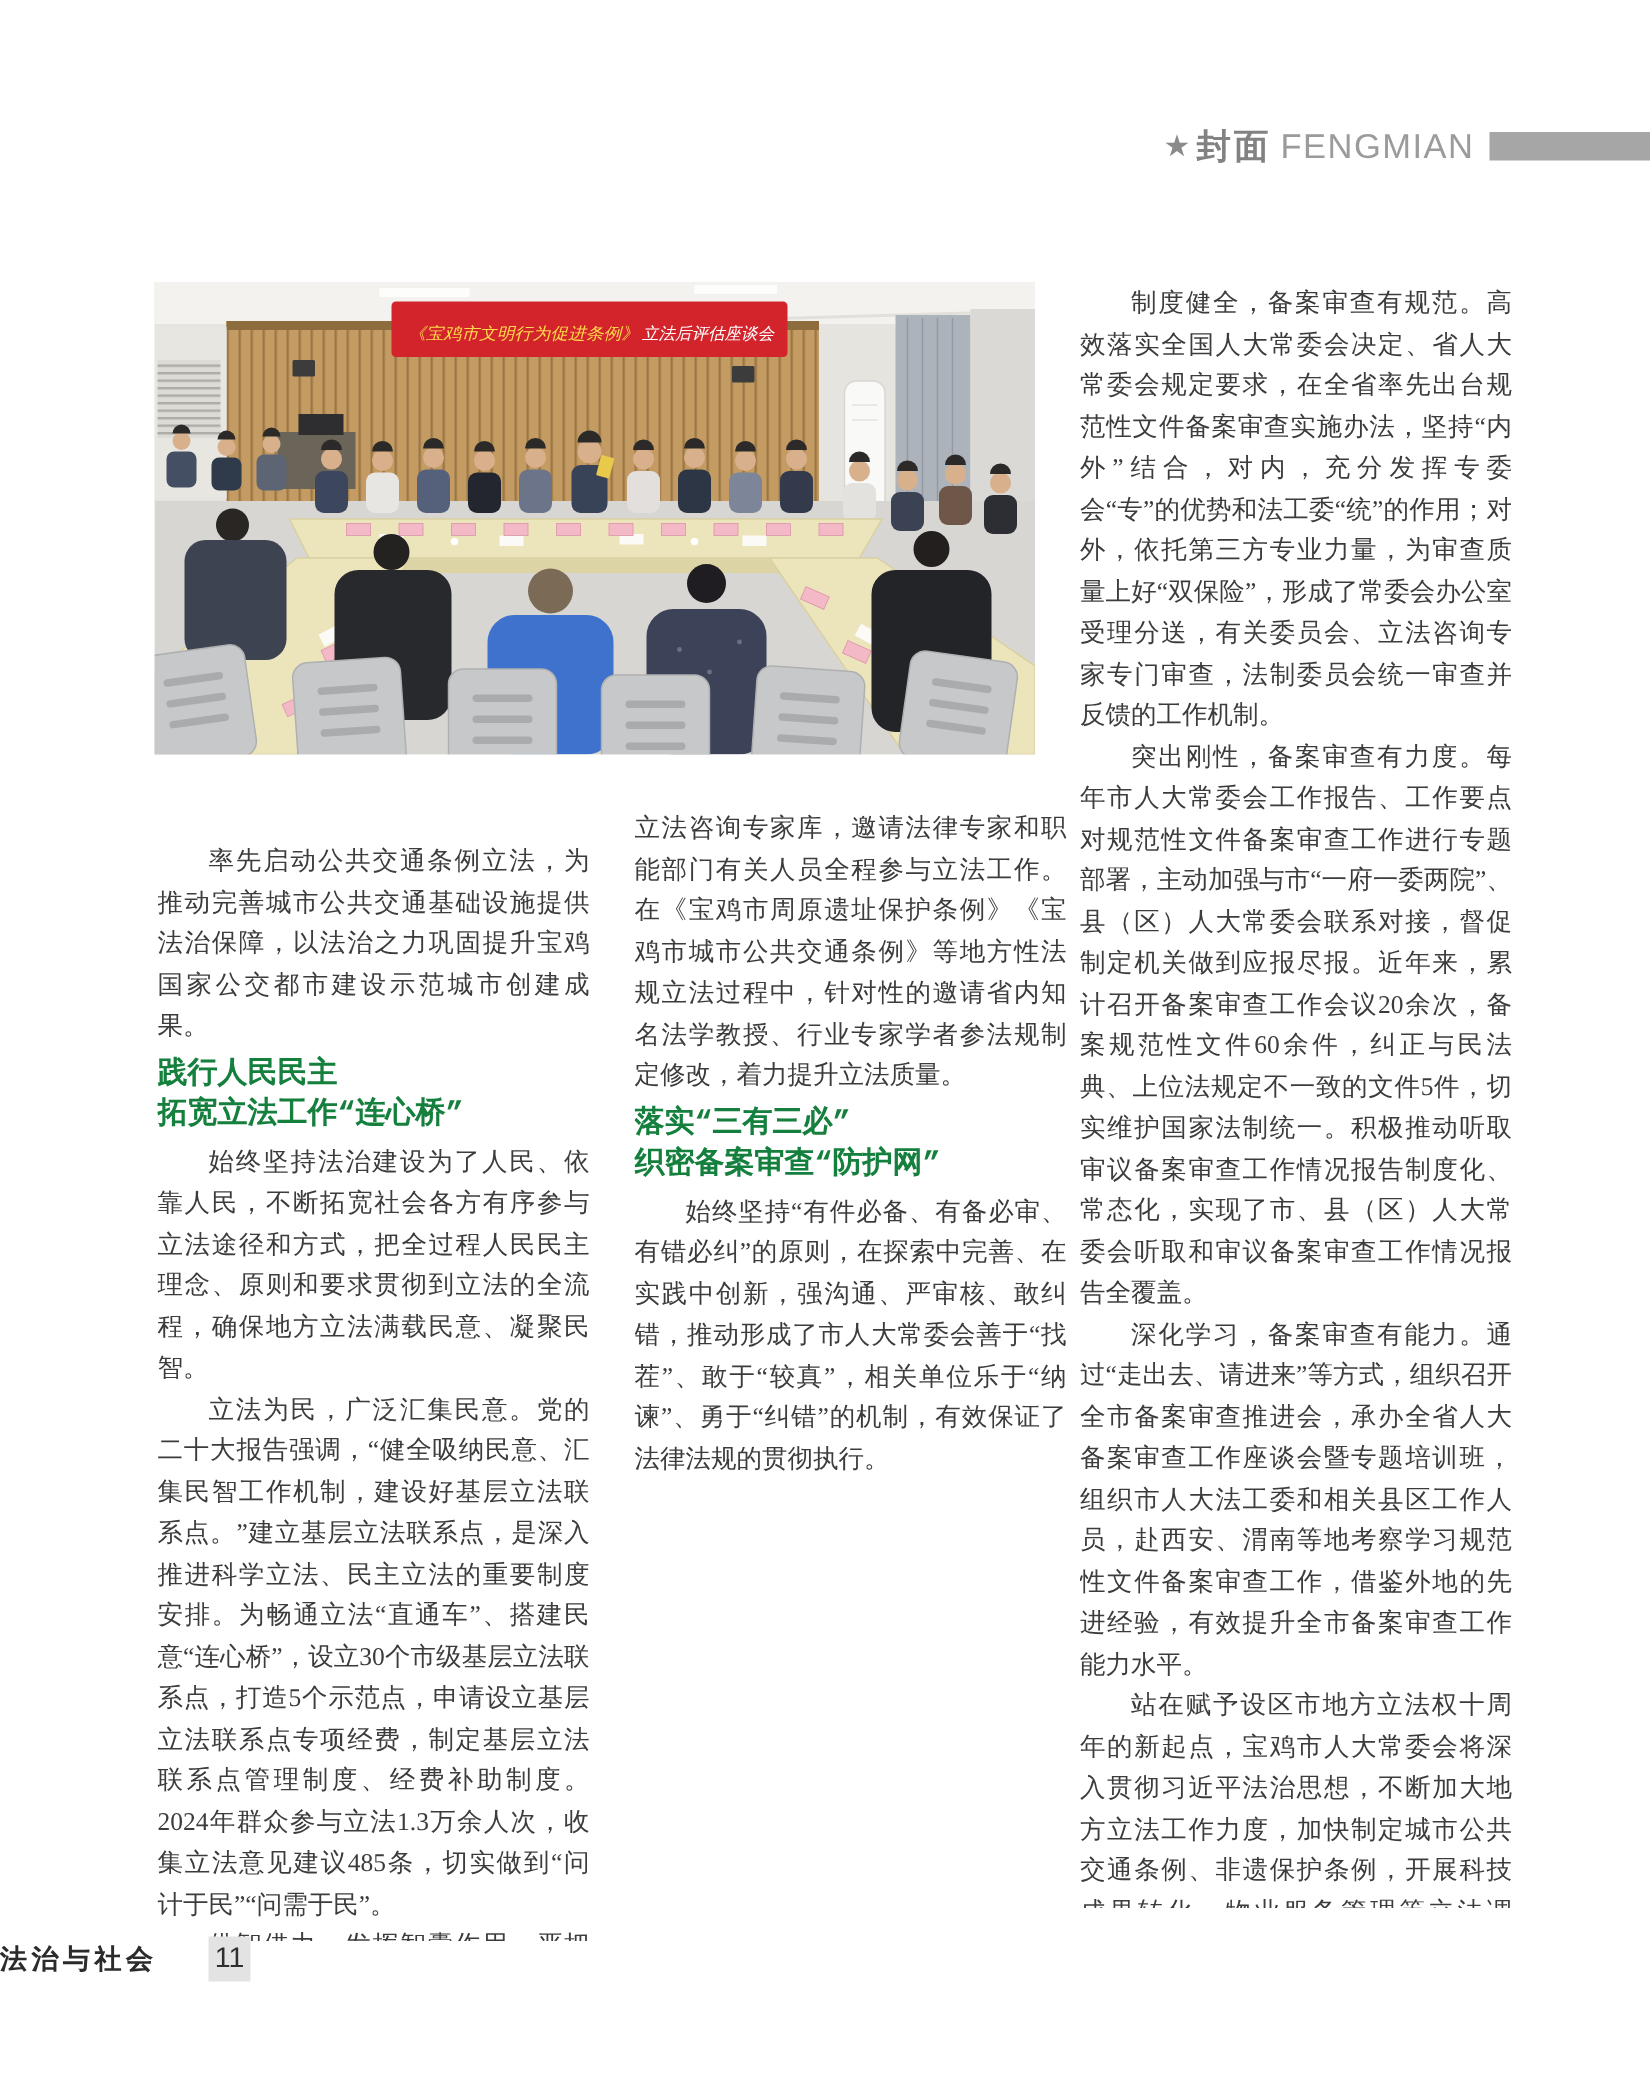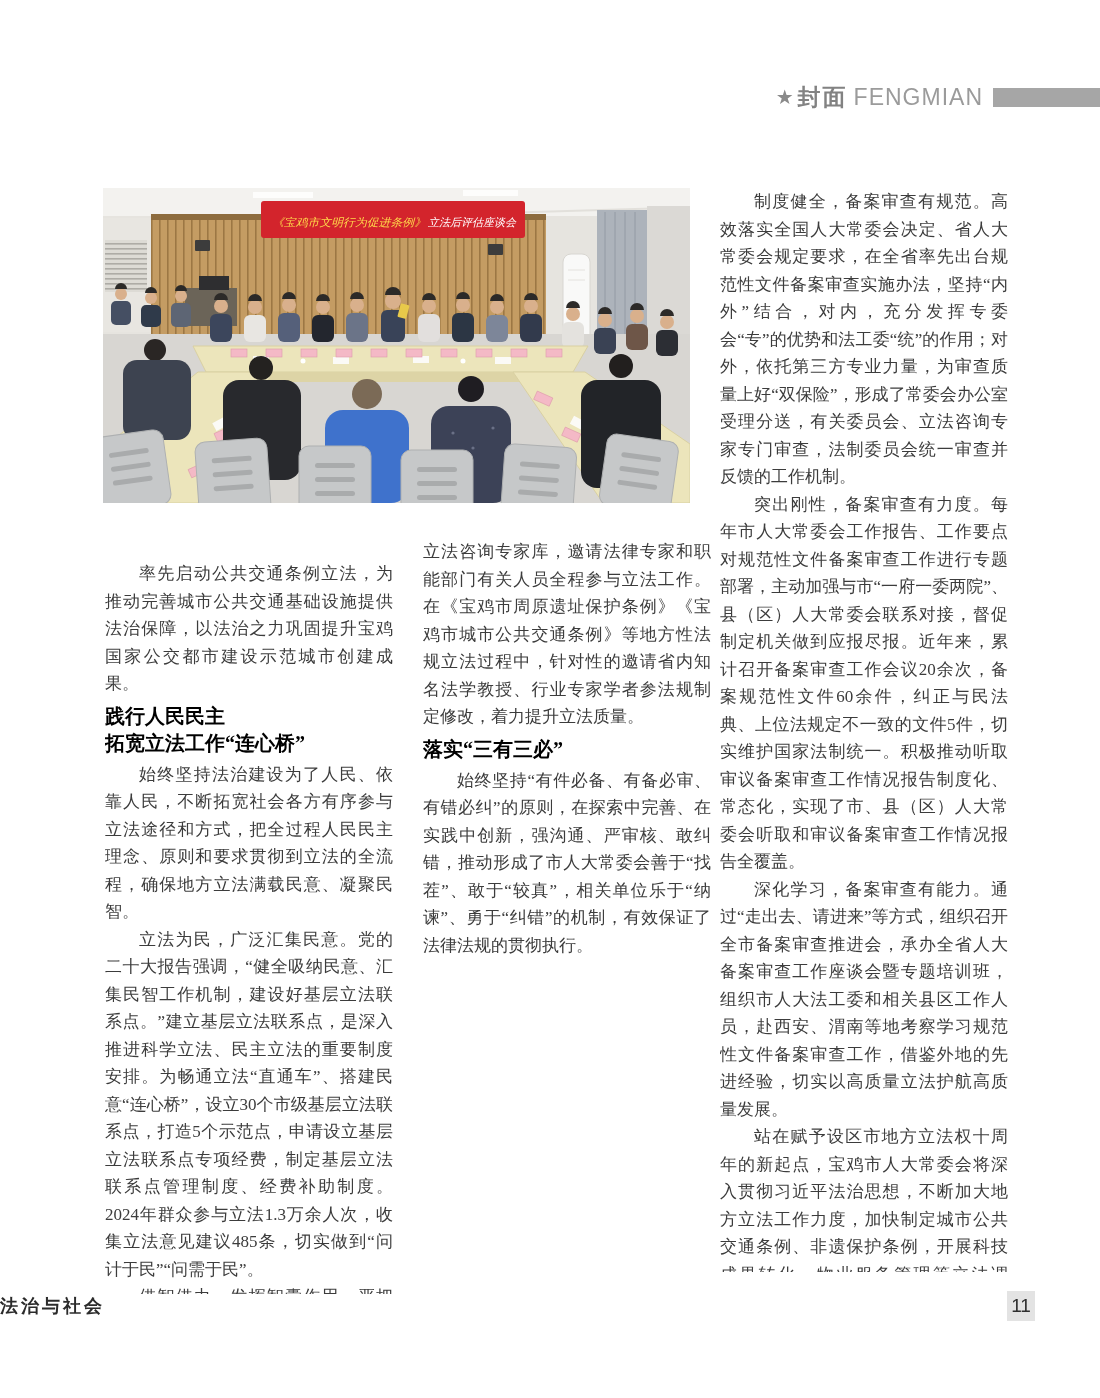--- a/index.html
+++ b/index.html
@@ -28,32 +28,32 @@
   }
   
   .col{
     position:absolute;width:288px;
     font-size:17px;line-height:27.5px;color:#3c3c3c;
     text-align:justify;
   }
   .col p{margin:0;padding:0;}
   .indent{text-indent:2em;}
   .sub-heading{
-    font-family:Liberation Serif, serif;
-    color:#000000;font-size:20px;line-height:27px;font-weight:600;
+    font-family:Liberation Mono, monospace;
+    color:#15803d;font-size:20px;line-height:27px;font-weight:600;
     margin:5px 0 4px 0;text-align:left;
   }
   .sub-heading span{display:block;}
   #col1{left:105px;top:560px;height:734px;overflow:hidden;}
   #col2{left:423px;top:538px;height:734px;overflow:hidden;}
   #col3{left:720px;top:188px;height:1084px;overflow:hidden;}
   
   .footer{
     position:absolute;top:1290px;left:0;right:65px;height:32px;
-    display:flex;align-items:center;justify-content:space-between;
+    display:flex;align-items:center;justify-content:flex-start;
     font-family:"Liberation Sans", sans-serif;
   }
   .footer .journal{color:#2b2b2b;font-size:18px;font-weight:700;letter-spacing:3px;}
   .footer .pagenum{
     margin-left:34px;width:28px;height:30px;background:#e3e3e3;
     display:flex;align-items:center;justify-content:center;
     color:#2f2f2f;font-size:19px;font-weight:500;
   }
 </style>
 </head>
@@ -332,28 +332,29 @@
     </h3>
     <p class="indent">始终坚持法治建设为了人民、依靠人民，不断拓宽社会各方有序参与立法途径和方式，把全过程人民民主理念、原则和要求贯彻到立法的全流程，确保地方立法满载民意、凝聚民智。</p>
     <p class="indent">立法为民，广泛汇集民意。党的二十大报告强调，“健全吸纳民意、汇集民智工作机制，建设好基层立法联系点。”建立基层立法联系点，是深入推进科学立法、民主立法的重要制度安排。为畅通立法“直通车”、搭建民意“连心桥”，设立30个市级基层立法联系点，打造5个示范点，申请设立基层立法联系点专项经费，制定基层立法联系点管理制度、经费补助制度。2024年群众参与立法1.3万余人次，收集立法意见建议485条，切实做到“问计于民”“问需于民”。</p>
     <p class="indent">借智借力，发挥智囊作用。严把法规案牵头起草、调研论证、会议审议三个关键环节，选聘20名专家学者组建</p>
   </div>
 
   <div class="col" id="col2">
     <p>立法咨询专家库，邀请法律专家和职能部门有关人员全程参与立法工作。在《宝鸡市周原遗址保护条例》《宝鸡市城市公共交通条例》等地方性法规立法过程中，针对性的邀请省内知名法学教授、行业专家学者参法规制定修改，着力提升立法质量。</p>
     <h3 class="sub-heading">
       <span>落实“三有三必”</span>
+      <span>织密备案审查“防护网”</span>
     </h3>
     <p class="indent">始终坚持“有件必备、有备必审、有错必纠”的原则，在探索中完善、在实践中创新，强沟通、严审核、敢纠错，推动形成了市人大常委会善于“找茬”、敢于“较真”，相关单位乐于“纳谏”、勇于“纠错”的机制，有效保证了法律法规的贯彻执行。</p>
   </div>
 
   <div class="col" id="col3">
     <p class="indent">制度健全，备案审查有规范。高效落实全国人大常委会决定、省人大常委会规定要求，在全省率先出台规范性文件备案审查实施办法，坚持“内外”结合，对内，充分发挥专委会“专”的优势和法工委“统”的作用；对外，依托第三方专业力量，为审查质量上好“双保险”，形成了常委会办公室受理分送，有关委员会、立法咨询专家专门审查，法制委员会统一审查并反馈的工作机制。</p>
     <p class="indent">突出刚性，备案审查有力度。每年市人大常委会工作报告、工作要点对规范性文件备案审查工作进行专题部署，主动加强与市“一府一委两院”、县（区）人大常委会联系对接，督促制定机关做到应报尽报。近年来，累计召开备案审查工作会议20余次，备案规范性文件60余件，纠正与民法典、上位法规定不一致的文件5件，切实维护国家法制统一。积极推动听取审议备案审查工作情况报告制度化、常态化，实现了市、县（区）人大常委会听取和审议备案审查工作情况报告全覆盖。</p>
-    <p class="indent">深化学习，备案审查有能力。通过“走出去、请进来”等方式，组织召开全市备案审查推进会，承办全省人大备案审查工作座谈会暨专题培训班，组织市人大法工委和相关县区工作人员，赴西安、渭南等地考察学习规范性文件备案审查工作，借鉴外地的先进经验，切实以高质量立法护航高质量发展。</p>
+    <p class="indent">深化学习，备案审查有能力。通过“走出去、请进来”等方式，组织召开全市备案审查推进会，承办全省人大备案审查工作座谈会暨专题培训班，组织市人大法工委和相关县区工作人员，赴西安、渭南等地考察学习规范性文件备案审查工作，借鉴外地的先进经验，有效提升全市备案审查工作能力水平。</p>
     <p class="indent">站在赋予设区市地方立法权十周年的新起点，宝鸡市人大常委会将深入贯彻习近平法治思想，不断加大地方立法工作力度，加快制定城市公共交通条例、非遗保护条例，开展科技成果转化、物业服务管理等立法调研，一体推进法规宣传、执法检查、立法后评估等工作，切实以高质量立法护航高质量发展。</p>
   </div>
 
   <div class="footer">
     <span class="journal">法治与社会</span>
     <span class="pagenum">11</span>
   </div>
 
 </div>
 

